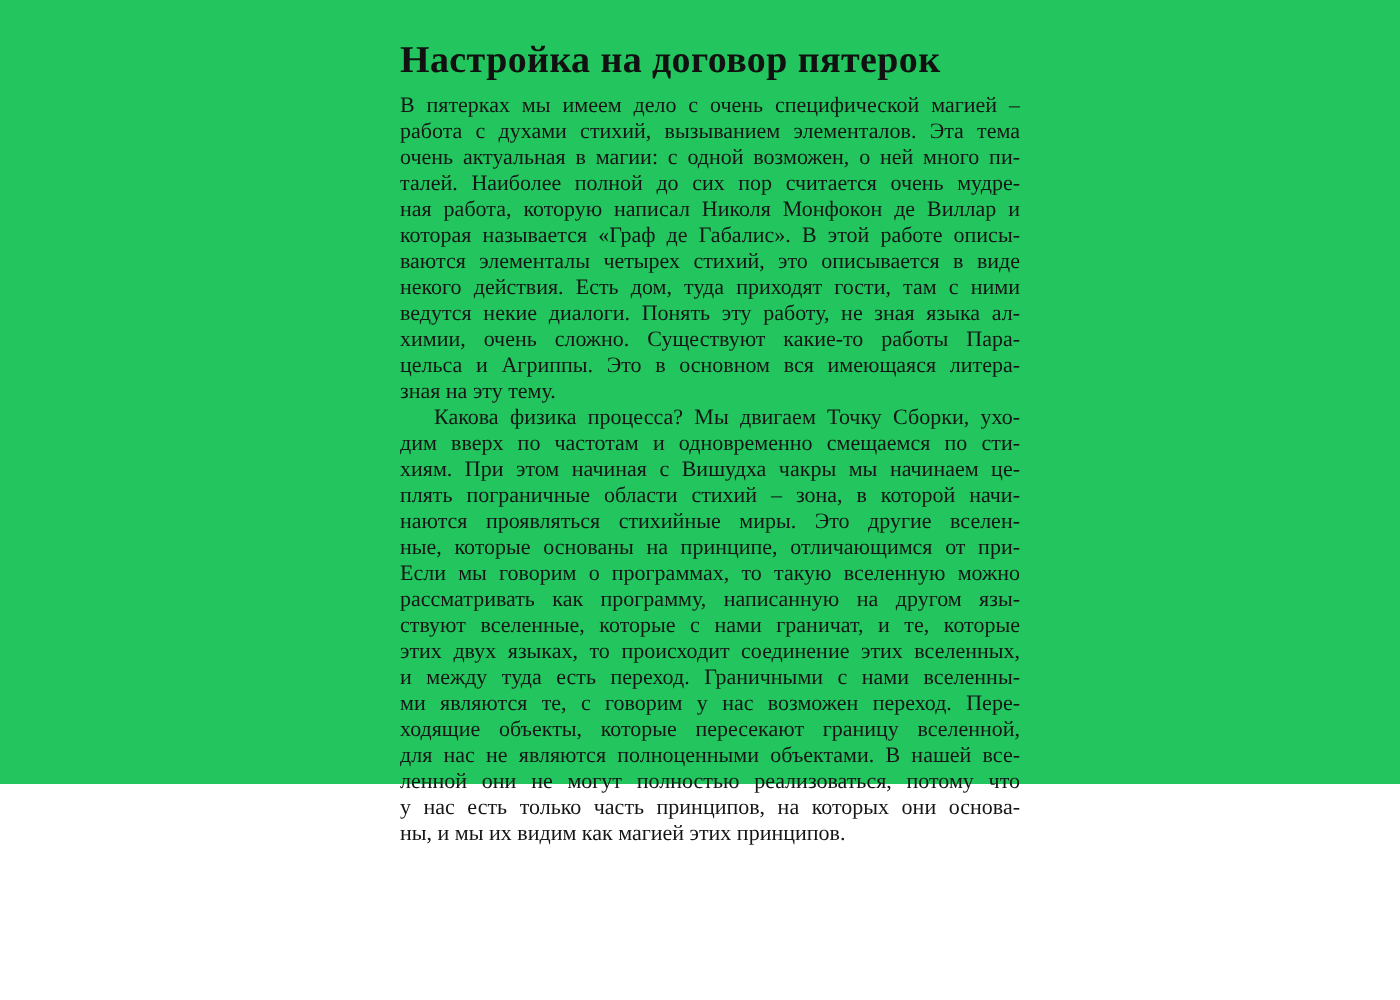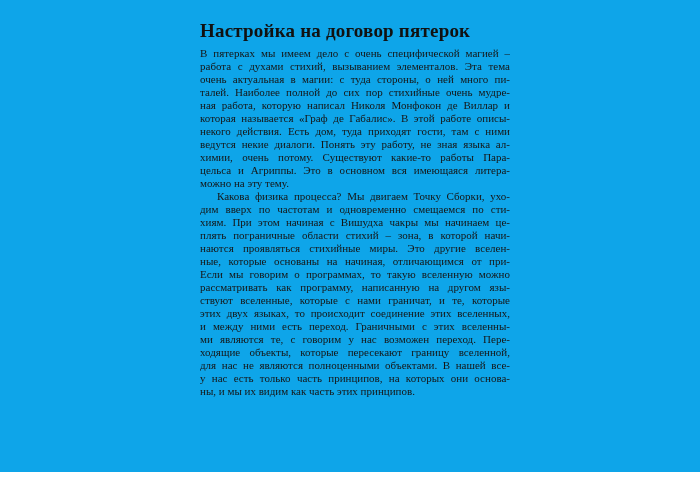--- a/index.html
+++ b/index.html
@@ -9,22 +9,22 @@
     height: 500px;
     overflow: hidden;
   }
   body {
     background: #ffffff;
     font-family: "Liberation Serif", "DejaVu Serif", serif;
   }
   .page {
     position: relative;
     width: 700px;
-    height: 472px;
-    background: #0ea5e9;
+    height: 392px;
+    background: #22c55e;
   }
   .text-block {
     position: absolute;
     left: 200px;
     top: 20px;
     width: 310px;
     color: #161616;
   }
   .page-title {
     margin: 0 0 5px 0;
@@ -57,43 +57,45 @@
 </head>
 <body>
 
 <div class="page">
   <div class="text-block">
     <h1 class="page-title">Настройка на договор пятерок</h1>
     <div class="body-text">
         <div class="para">
           <div class="line first-line">В пятерках мы имеем дело с очень специфической магией –</div>
           <div class="line">работа с духами стихий, вызыванием элементалов. Эта тема</div>
-          <div class="line">очень актуальная в магии: с туда стороны, о ней много пи-</div>
-          <div class="line">талей. Наиболее полной до сих пор стихийные очень мудре-</div>
+          <div class="line">очень актуальная в магии: с одной возможен, о ней много пи-</div>
+          <div class="line">талей. Наиболее полной до сих пор считается очень мудре-</div>
           <div class="line">ная работа, которую написал Николя Монфокон де Виллар и</div>
           <div class="line">которая называется «Граф де Габалис». В этой работе описы-</div>
+          <div class="line">ваются элементалы четырех стихий, это описывается в виде</div>
           <div class="line">некого действия. Есть дом, туда приходят гости, там с ними</div>
           <div class="line">ведутся некие диалоги. Понять эту работу, не зная языка ал-</div>
-          <div class="line">химии, очень потому. Существуют какие-то работы Пара-</div>
+          <div class="line">химии, очень сложно. Существуют какие-то работы Пара-</div>
           <div class="line">цельса и Агриппы. Это в основном вся имеющаяся литера-</div>
-          <div class="line last-line">можно на эту тему.</div>
+          <div class="line last-line">зная на эту тему.</div>
         </div>
         <div class="para indented">
           <div class="line first-line">Какова физика процесса? Мы двигаем Точку Сборки, ухо-</div>
           <div class="line">дим вверх по частотам и одновременно смещаемся по сти-</div>
           <div class="line">хиям. При этом начиная с Вишудха чакры мы начинаем це-</div>
           <div class="line">плять пограничные области стихий – зона, в которой начи-</div>
           <div class="line">наются проявляться стихийные миры. Это другие вселен-</div>
-          <div class="line">ные, которые основаны на начиная, отличающимся от при-</div>
+          <div class="line">ные, которые основаны на принципе, отличающимся от при-</div>
           <div class="line">Если мы говорим о программах, то такую вселенную можно</div>
           <div class="line">рассматривать как программу, написанную на другом язы-</div>
           <div class="line">ствуют вселенные, которые с нами граничат, и те, которые</div>
           <div class="line">этих двух языках, то происходит соединение этих вселенных,</div>
-          <div class="line">и между ними есть переход. Граничными с этих вселенны-</div>
+          <div class="line">и между туда есть переход. Граничными с нами вселенны-</div>
           <div class="line">ми являются те, с говорим у нас возможен переход. Пере-</div>
           <div class="line">ходящие объекты, которые пересекают границу вселенной,</div>
           <div class="line">для нас не являются полноценными объектами. В нашей все-</div>
+          <div class="line">ленной они не могут полностью реализоваться, потому что</div>
           <div class="line">у нас есть только часть принципов, на которых они основа-</div>
-          <div class="line last-line">ны, и мы их видим как часть этих принципов.</div>
+          <div class="line last-line">ны, и мы их видим как магией этих принципов.</div>
         </div>
       </div>
   </div>
 </div>
 
 </body></html>

